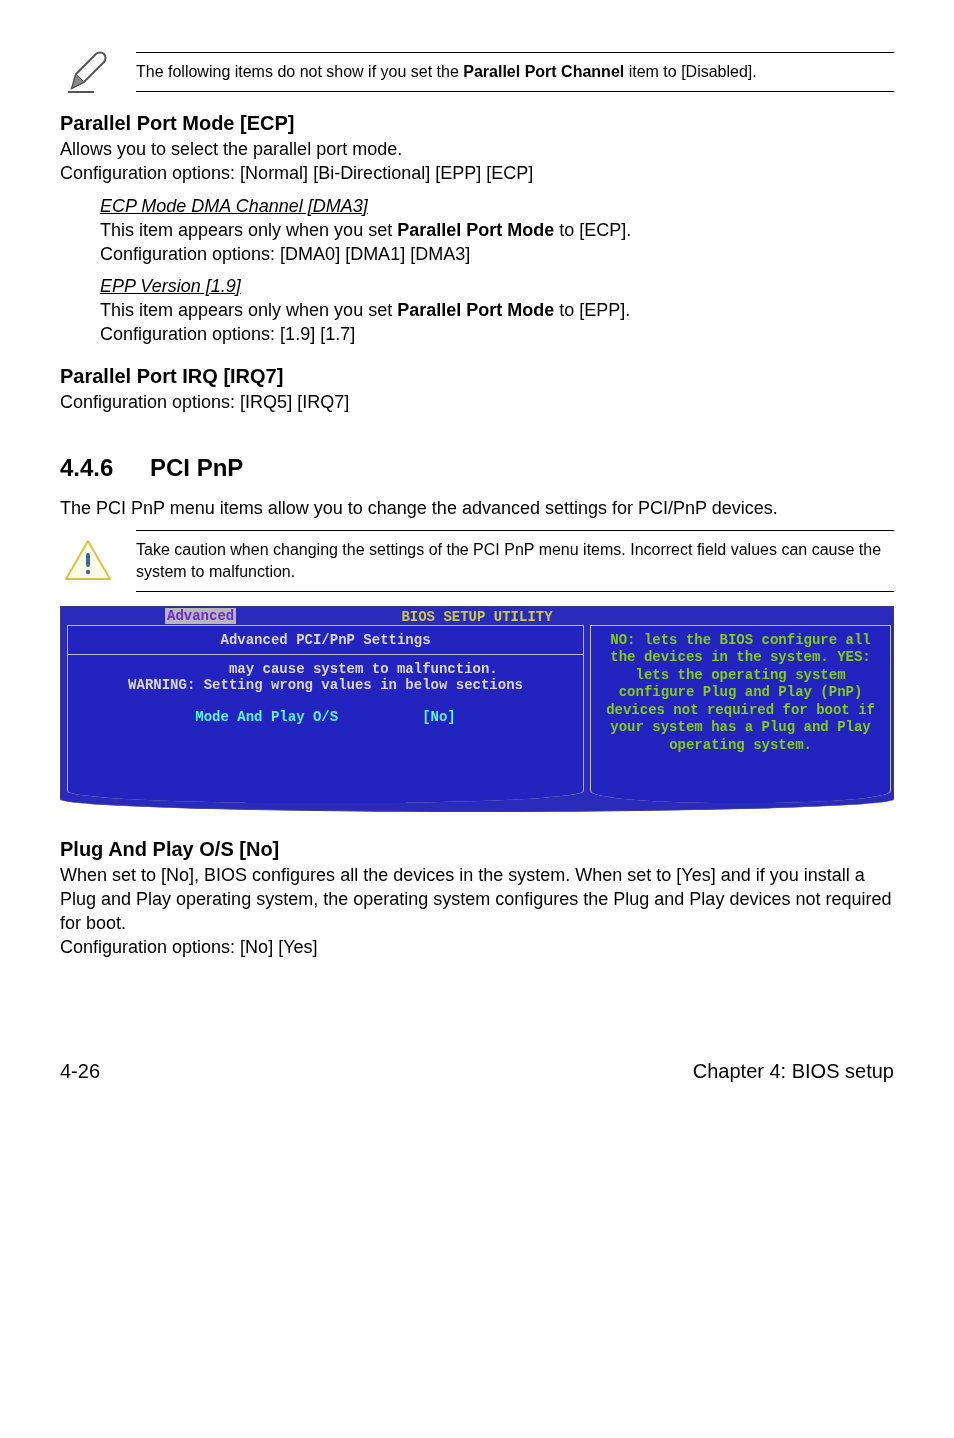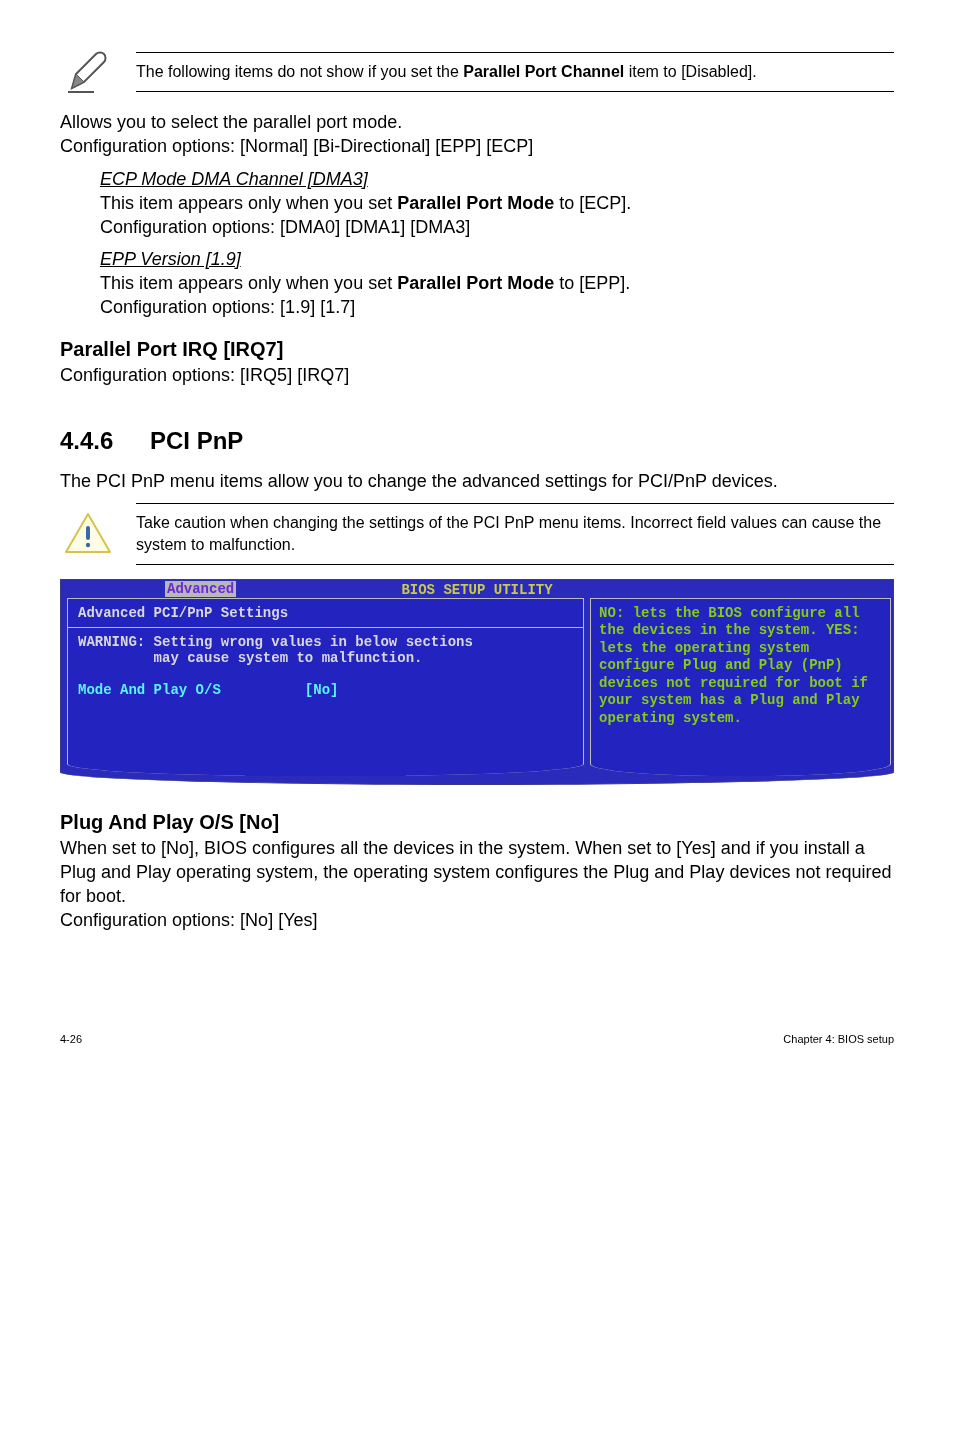--- a/index.html
+++ b/index.html
@@ -108,20 +108,21 @@
     top:1px;
     background: #b8b8b8;
     color: #6d28d9;
     padding: 0 2px;
     font-weight: bold;
   }
   .bios-columns {
     display: flex;
     padding: 0 2px 2px 6px;
     gap: 6px;
+    text-align: center;
   }
   .bios-left {
     flex: 1.75;
     border: 1px solid #bbb;
     border-bottom:none;
     border-radius: 0 0 45% 45% / 0 0 12px 12px;
     background: #2323bf;
     padding: 6px 10px 14px 10px;
     color: #d8d8d8;
   }
@@ -140,21 +141,21 @@
     border-radius: 0 0 45% 45% / 0 0 12px 12px;
     background: #2323bf;
     padding: 6px 8px 14px 8px;
     color: #84cc16;
     line-height: 1.25;
     font-family: Liberation Mono, monospace;
   }
   .footer {
     display: flex;
     justify-content: space-between;
-    font-size: 11px;
+    font-size: 20px;
     margin-top: 100px;
   }
   .bold { font-weight: bold; }
 </style>
 </head>
 <body>
 
 <div class="page">
 
   <div class="note-block">
@@ -163,20 +164,21 @@
         <path d="M6 38 L10 24 L30 4 C32 2 36 2 38 4 C40 6 40 10 38 12 L18 32 Z" fill="none" stroke="#555" stroke-width="2"></path>
         <path d="M6 38 L10 24 L18 32 Z" fill="#888" stroke="#555" stroke-width="1"></path>
         <line x1="2" y1="42" x2="28" y2="42" stroke="#555" stroke-width="2"></line>
       </svg>
     </div>
     <div class="note-text">
       <span>The following items do not show if you set the </span><span class="bold">Parallel Port Channel</span><span> item to [Disabled].</span>
     </div>
   </div>
 
+  <h3 class="section-heading">Parallel Port Mode [ECP]</h3>
   <p class="body">
     <span>Allows you to select the parallel port mode.</span><br>
     <span>Configuration options: [Normal] [Bi-Directional] [EPP] [ECP]</span>
   </p>
 
   <div class="sub-block">
     <span class="sub-heading">ECP Mode DMA Channel [DMA3]</span>
     <p class="sub-body">
       <span>This item appears only when you set </span><span class="bold">Parallel Port Mode</span><span> to [ECP].</span><br>
       <span>Configuration options: [DMA0] [DMA1] [DMA3]</span>
@@ -209,22 +211,22 @@
 
   <div class="bios-box">
     <div class="bios-title-row">
       <span>BIOS SETUP UTILITY</span>
       <span class="bios-tab">Advanced</span>
     </div>
     <div class="bios-columns">
       <div class="bios-left">
         <div class="bios-left-row">Advanced PCI/PnP Settings</div>
         <div class="sep"></div>
+        <div class="bios-left-row">         may cause system to malfunction.</div>
         <div class="bios-left-row">WARNING: Setting wrong values in below sections</div>
-        <div class="bios-left-row">         may cause system to malfunction.</div>
         <br>
         <div class="bios-left-row cyan"><span>Mode And Play O/S</span>          <span>[No]</span></div>
         <br><br><br><br>
       </div>
       <div class="bios-right">NO: lets the BIOS configure all the devices in the system. YES: lets the operating system configure Plug and Play (PnP) devices not required for boot if your system has a Plug and Play operating system.</div>
     </div>
   </div>
 
   <h3 class="section-heading">Plug And Play O/S [No]</h3>
   <p class="body">

